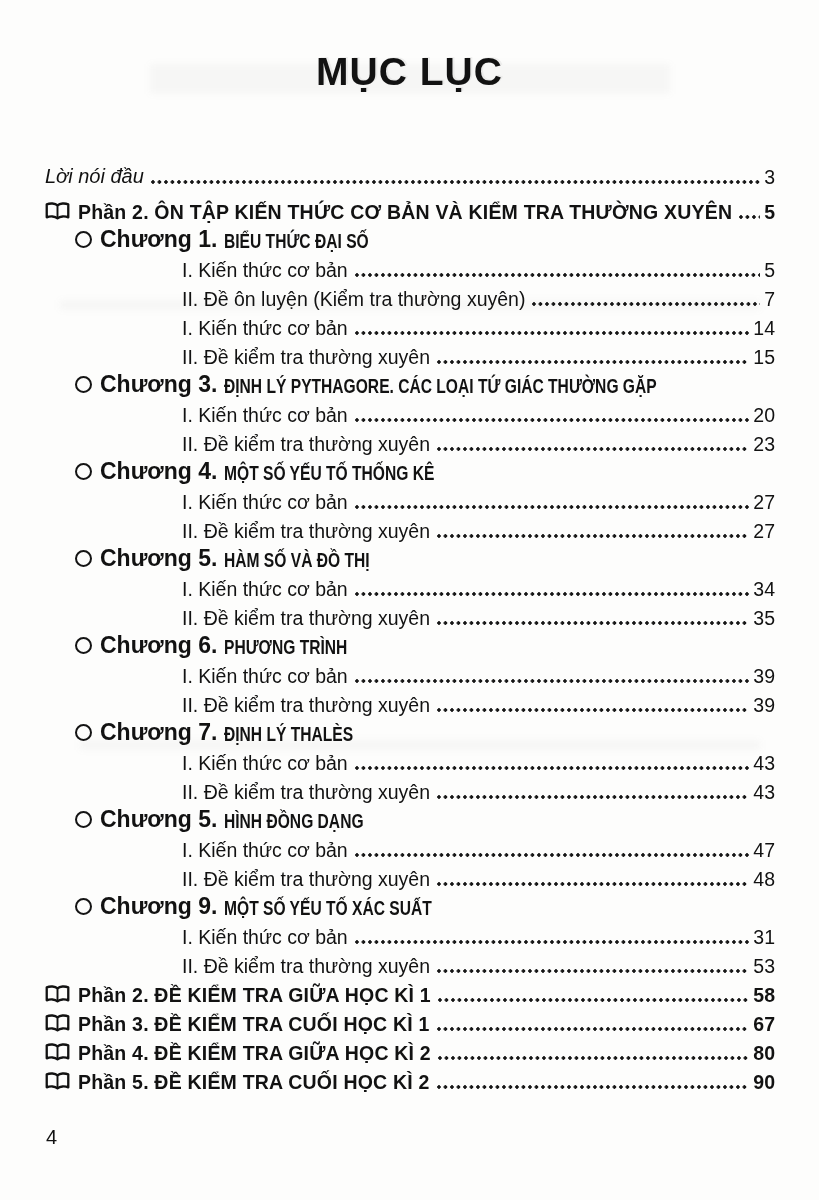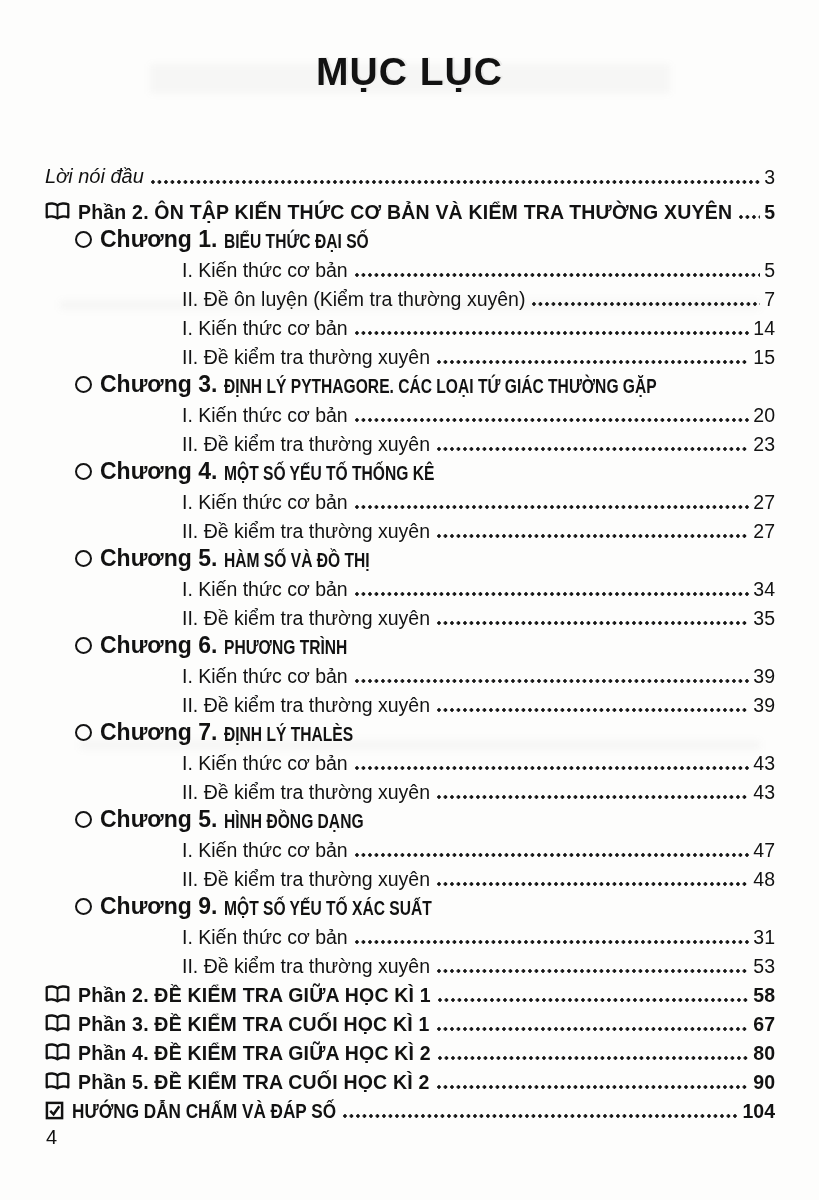--- a/index.html
+++ b/index.html
@@ -295,27 +295,16 @@
       <svg width="25" height="20" viewBox="0 0 26 20" aria-hidden="true">
         <path d="M13 4.2 C10.4 1.9, 5.4 1.6, 1.8 3.1 L1.8 16.6 C5.4 15.1, 10.4 15.4, 13 17.6 C15.6 15.4, 20.6 15.1, 24.2 16.6 L24.2 3.1 C20.6 1.6, 15.6 1.9, 13 4.2 Z" fill="none" stroke="#121212" stroke-width="2.4" stroke-linejoin="round"></path>
         <path d="M13 4.2 L13 17.6" stroke="#121212" stroke-width="2" fill="none"></path>
       </svg>
     </span>
     <span class="label bold">Phần 5. ĐỀ KIỂM TRA CUỐI HỌC KÌ 2</span>
     <span class="leader"></span>
     <span class="pg">90</span>
   </div>
 
-  <div class="row guide">
-    <span class="icon">
-      <svg width="19" height="19" viewBox="0 0 20 20" aria-hidden="true">
-        <rect x="2" y="2" width="16" height="16" fill="none" stroke="#121212" stroke-width="2.6"></rect>
-        <path d="M5.5 10.5 L9 14 L15 5.5" fill="none" stroke="#121212" stroke-width="2.6"></path>
-      </svg>
-    </span>
-    <span class="label bold" style="display: inline-block; white-space: nowrap; transform-origin: left bottom; transform: scaleX(0.88); width: 264.055px;">HƯỚNG DẪN CHẤM VÀ ĐÁP SỐ</span>
-    <span class="leader"></span>
-    <span class="pg">104</span>
-  </div>
 </div>
 
   <div class="pagenum">4</div>
 </div>
 
 </body></html>

